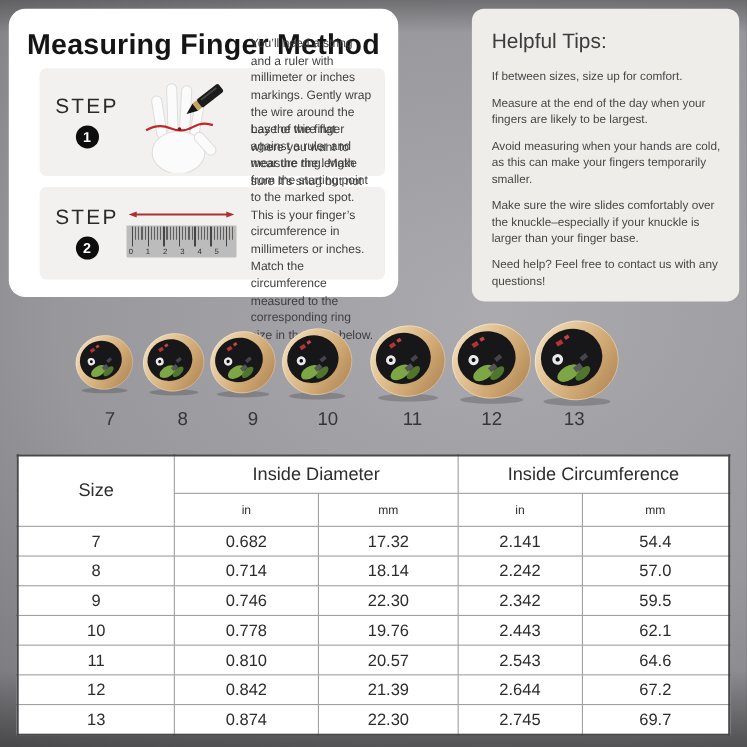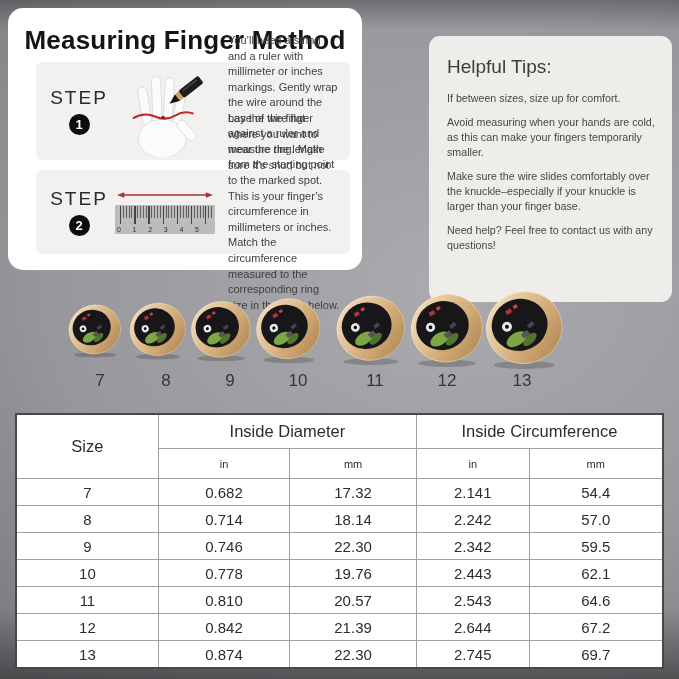--- a/index.html
+++ b/index.html
@@ -48,21 +48,21 @@
     position:absolute;left:5px;right:3px;top:1px;height:18px;
     background:repeating-linear-gradient(90deg,#454545 0 1.3px,transparent 1.3px 14.2px);
   }
   .ruler-nums{
     position:absolute;left:2px;right:16px;bottom:1px;display:flex;justify-content:space-between;
     font-size:7px;color:#2e2e2e;
   }
   
   .tips-panel{
     position:absolute;left:429px;top:8px;width:243px;height:266px;
-    background:#efedea;border-radius:11px;box-sizing:border-box;padding:20px 16px 0 18px;margin-top:28px;
+    background:#efedea;border-radius:11px;box-sizing:border-box;padding:20px 16px 0 18px;
   }
   .tips-heading{margin:0 0 13px 0;font-size:19px;font-weight:400;color:#3c3c3c;}
   .tip-item{margin:0 0 9.5px 0;font-size:10.7px;line-height:1.38;color:#474747;}
   
   .ring-item{position:absolute;}
   .ring-item svg{width:100%;height:100%;display:block;}
   .ring-label{
     position:absolute;top:371px;width:30px;text-align:center;
     font-size:17px;color:#36363a;
   }
@@ -173,20 +173,21 @@
           </div>
         </div>
       </div>
       <div class="step-text">Lay the wire flat against a ruler and measure the length from the starting point to the marked spot. This is your finger’s circumference in millimeters or inches. Match the circumference measured to the corresponding ring size in the chart below.</div>
     </div>
   </section>
 
   <aside class="tips-panel">
     <h2 class="tips-heading">Helpful Tips:</h2>
     <p class="tip-item">If between sizes, size up for comfort.</p>
+    <p class="tip-item">Measure at the end of the day when your fingers are likely to be largest.</p>
     <p class="tip-item">Avoid measuring when your hands are cold, as this can make your fingers temporarily smaller.</p>
     <p class="tip-item">Make sure the wire slides comfortably over the knuckle–especially if your knuckle is larger than your finger base.</p>
     <p class="tip-item">Need help? Feel free to contact us with any questions!</p>
   </aside>
 
   <div class="ring-item" style="left:66px;top:302px;width:58px;height:56px">
       <svg viewBox="0 0 100 96">
         <use href="#ringShape"></use>
       </svg>
     </div>

